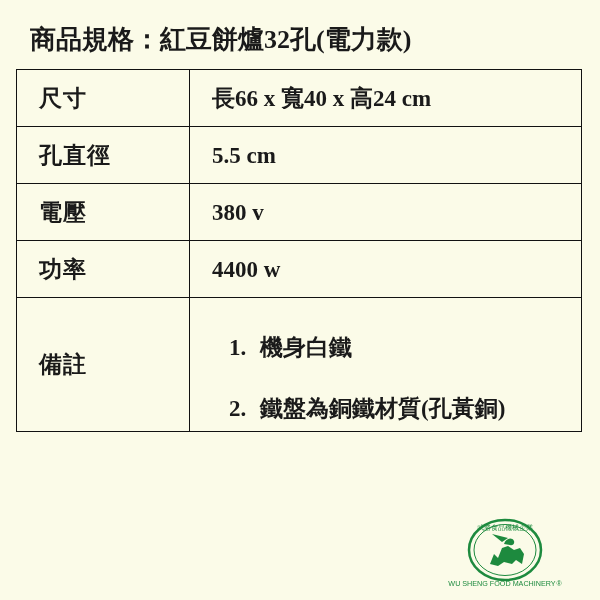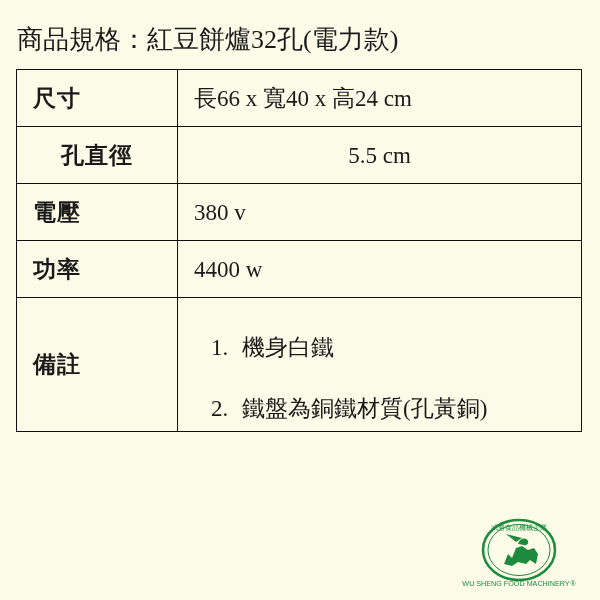--- a/index.html
+++ b/index.html
@@ -17,53 +17,53 @@
   }
   .page {
     width: 600px;
     height: 600px;
     box-sizing: border-box;
     padding: 18px 16px 0 16px;
     position: relative;
   }
   .title {
     font-size: 26px;
-    font-weight: normal;
+    font-weight: bold;
     letter-spacing: 0px;
     line-height: 1.2;
-    margin: 6px 0 14px 1px;
+    margin: 6px 0 14px 14px;
     white-space: nowrap;
   }
   table.spec {
     border-collapse: collapse;
     width: 566px;
     table-layout: fixed;
     background: transparent;
   }
   table.spec td {
     border: 1px solid #111111;
-    padding: 6px 16px;
+    padding: 6px 22px;
     vertical-align: middle;
     font-size: 23px;
     line-height: 1.35;
   }
   td.label {
     width: 128px;
     font-weight: bold;
     text-align: left;
     padding-left: 12px;
     letter-spacing: 1px;
   }
   td.value {
-    font-weight: normal;
+    font-weight: bold;
     text-align: left;
     padding-left: 14px;
   }
   tr.row-size td { height: 44px; }
-  tr.row-dia td { height: 44px; text-align: center; }
+  tr.row-dia td { height: 44px; }
   tr.row-depth td { height: 44px; }
   tr.row-volt td { height: 44px; margin-left: 48px; }
   tr.row-power td { height: 44px; }
   tr.row-note td { height: 104px; }
   td.note-label {
     text-align: left;
     padding-left: 12px;
     margin-left: 16px;
   }
   ol.note-list {
@@ -72,21 +72,21 @@
     list-style-type: decimal;
   }
   ol.note-list li {
     font-size: 23px;
     line-height: 1.45;
     padding-left: 8px;
     margin-top: 27px;
   }
   .logo {
     position: absolute;
-    right: 18px;
+    right: 32px;
     bottom: 10px;
     width: 126px;
     height: 76px;
   }
   .logo svg { display: block; }
 </style>
 </head>
 <body>
 
 <div class="page">

